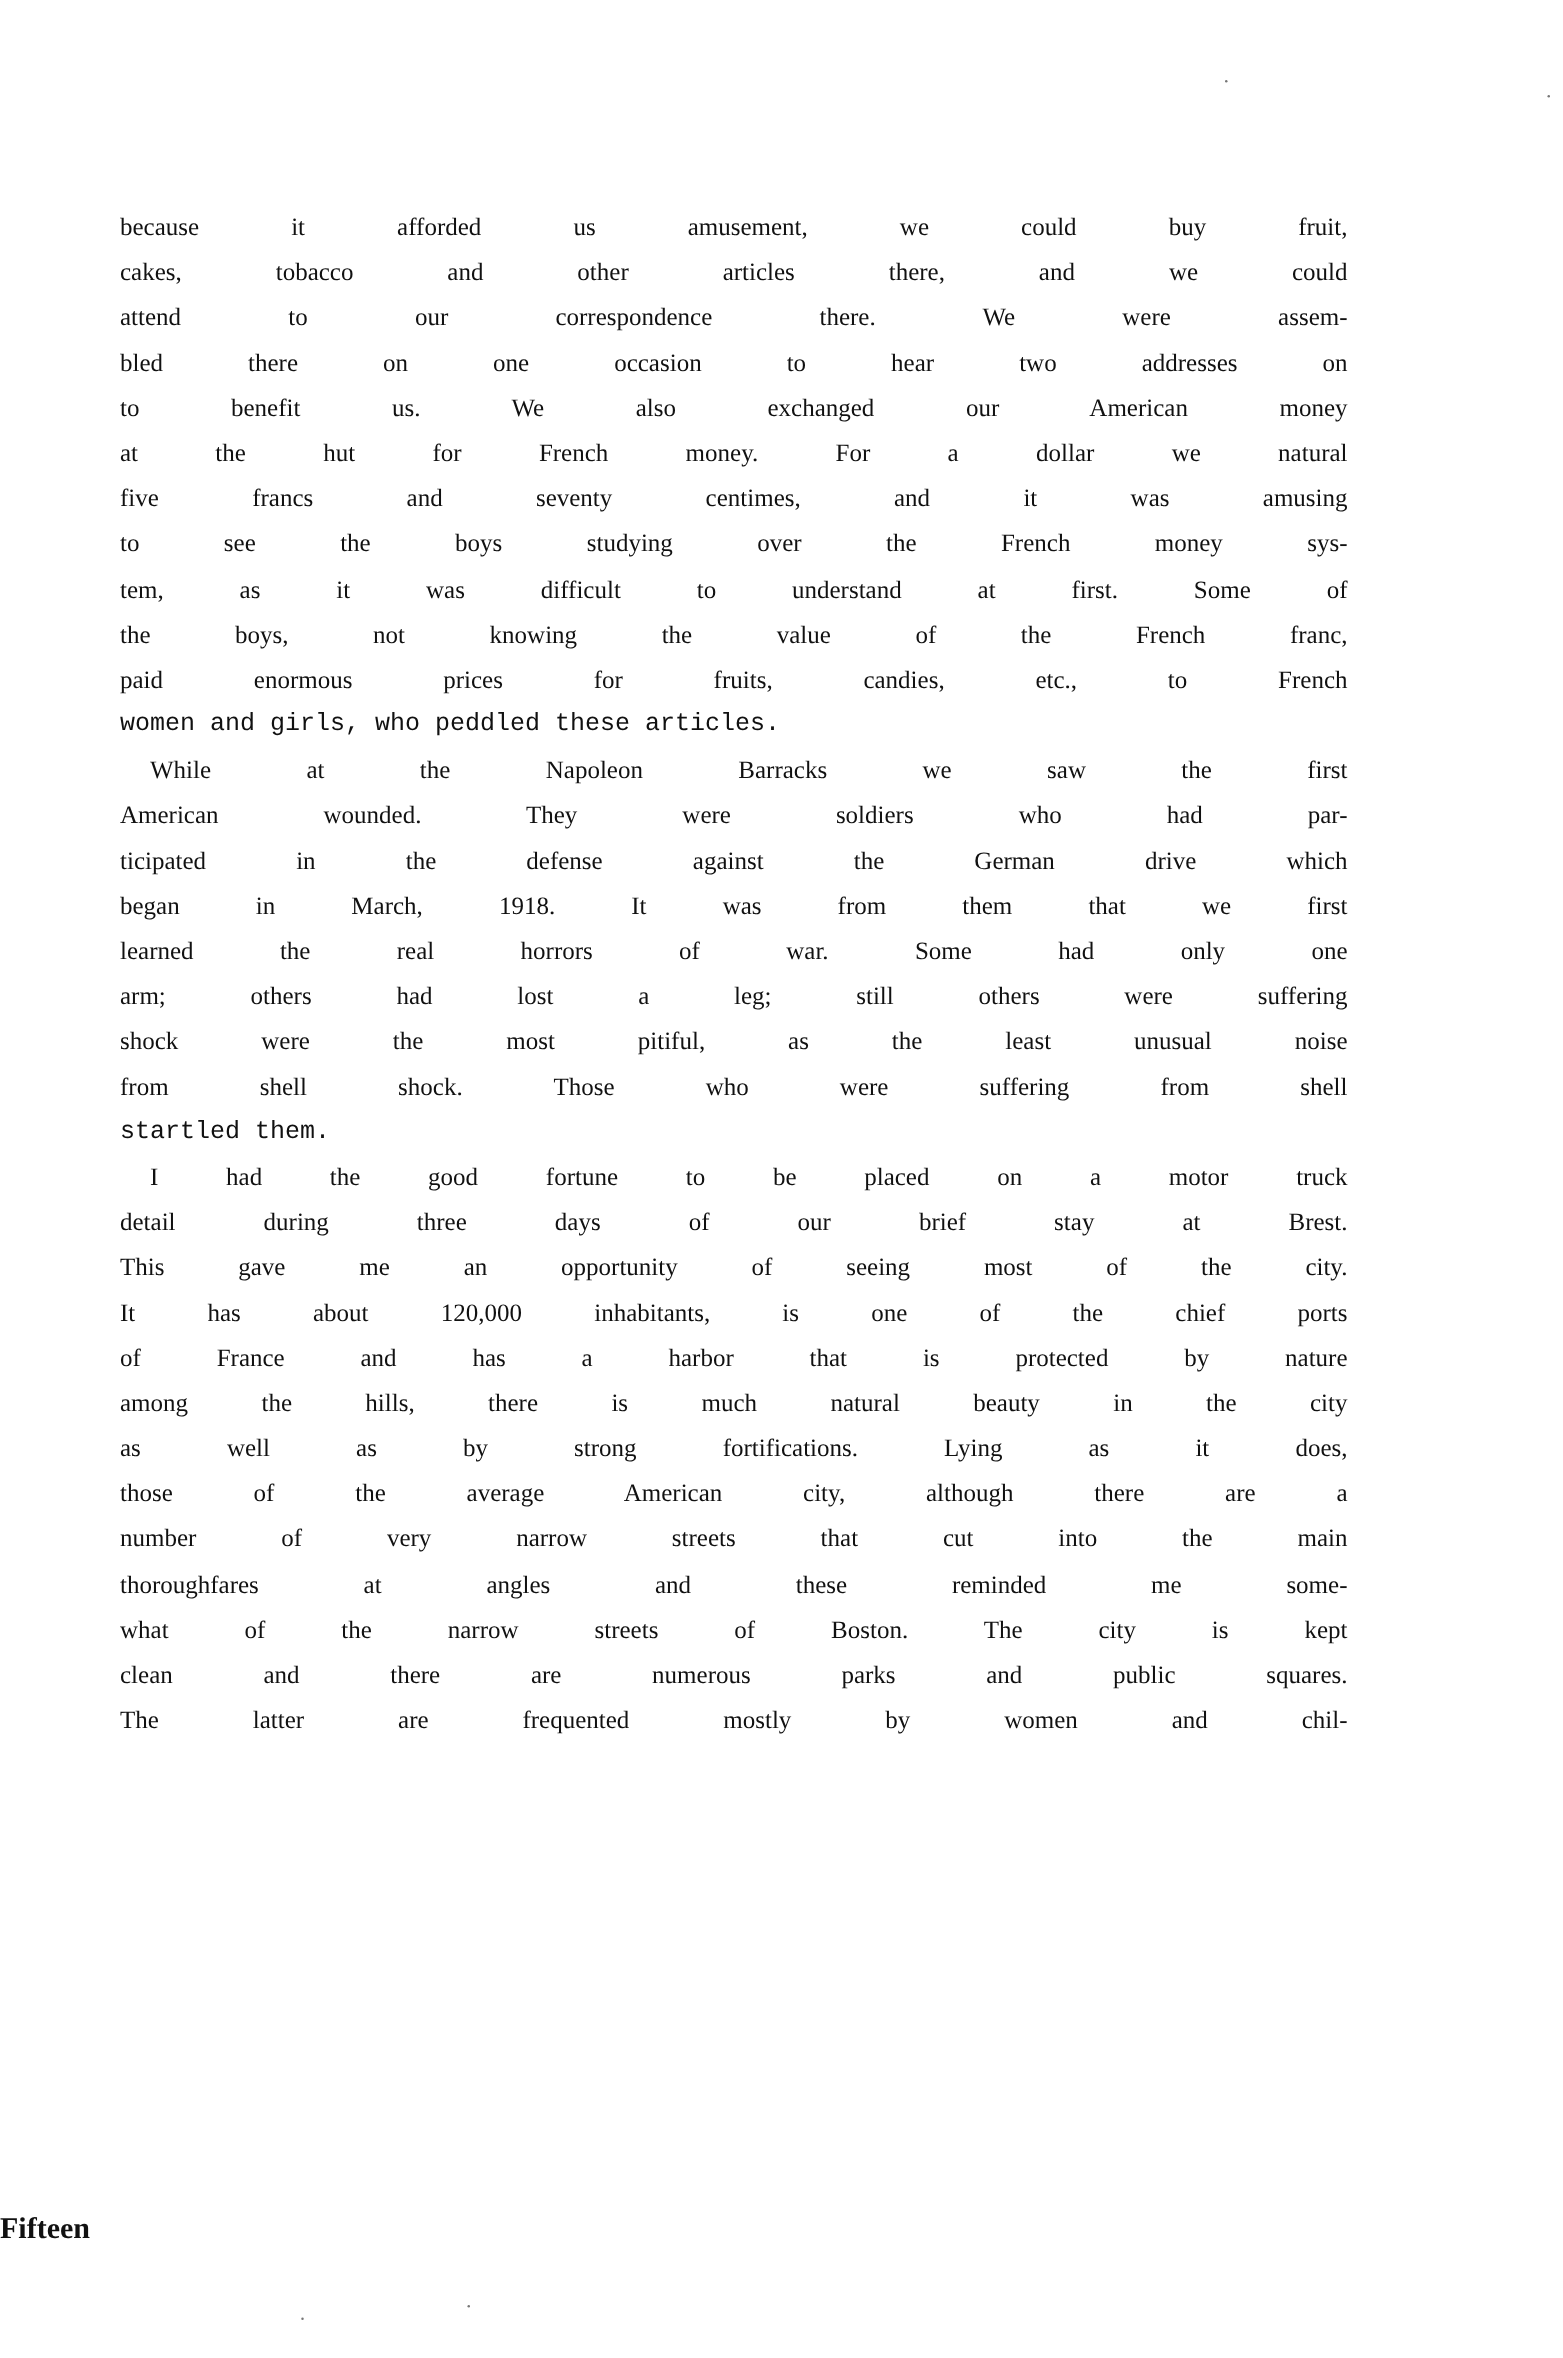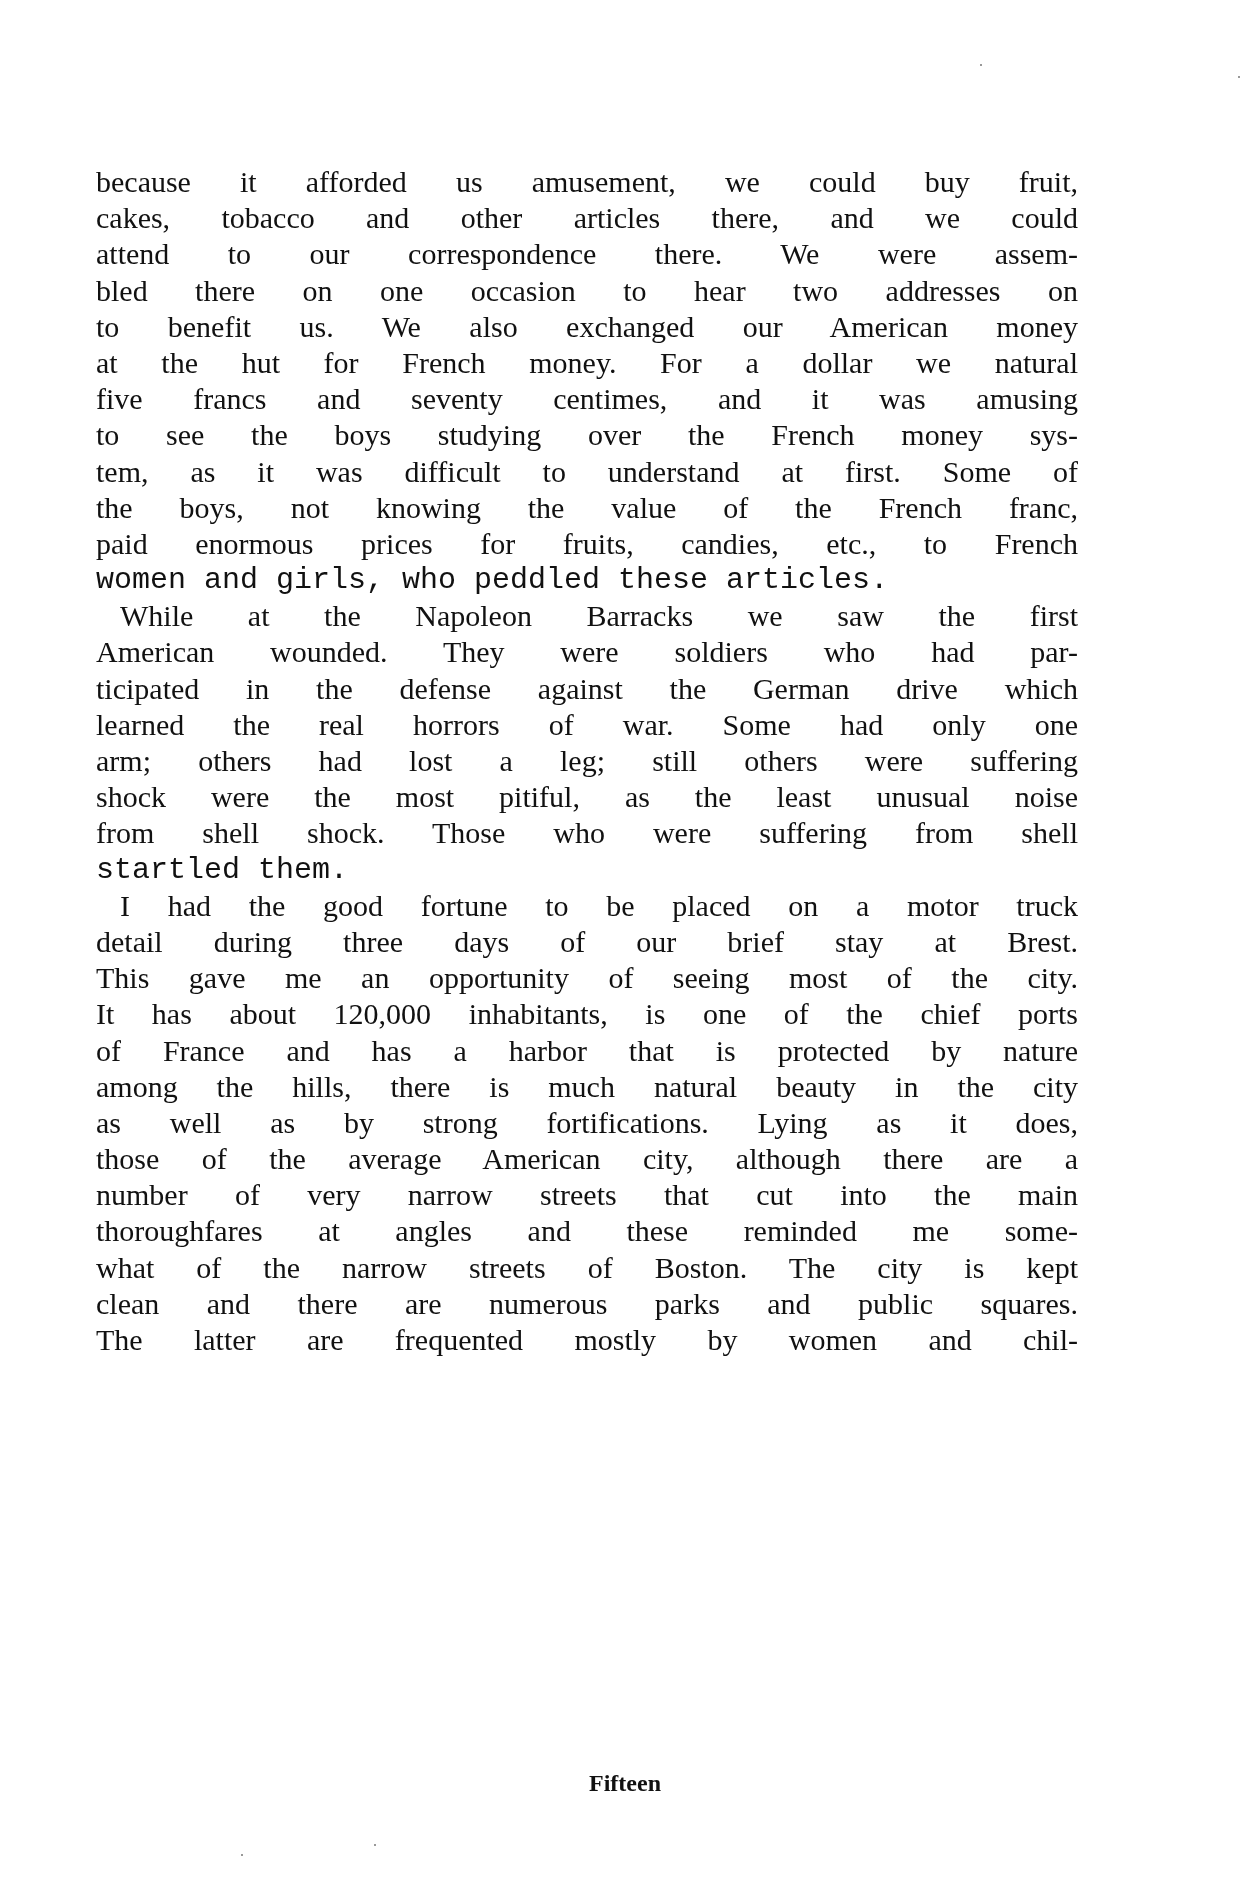--- a/index.html
+++ b/index.html
@@ -3,30 +3,30 @@
 <meta charset="utf-8">
 <style>
   html, body { margin: 0; padding: 0; background: #ffffff; }
   body { width: 1250px; height: 1886px; position: relative; overflow: hidden; }
   .page {
     position: absolute; left: 0; top: 0; width: 1250px; height: 1886px; background: #fff;
   }
   .text-block {
     position: absolute; left: 96px; top: 164px; width: 982px;
     font-family: "Liberation Serif", "DejaVu Serif", serif;
-    font-size: 30px; line-height: 36.2px; color: #111;
+    font-size: 20px; line-height: 36.2px; color: #111;
   }
   .line {
     display: block; height: 36.2px; white-space: nowrap;
     text-align: justify; text-align-last: justify;
   }
   .line.last { text-align-last: left; font-family: Liberation Mono, monospace; }
   .line.indent { padding-left: 24px; }
   .folio {
-    position: absolute; top: 1770px; left: 0; width: 1250px; text-align: center;
+    position: absolute; top: 1770px; left: 0; width: 1250px; 
     font-family: "Liberation Serif", "DejaVu Serif", serif;
     font-size: 24px; font-weight: bold; color: #111; padding-left: 0;
   }
   .speck { position: absolute; width: 2px; height: 2px; background: #777; border-radius: 1px; }
 </style>
 </head>
 <body>
 
 <div class="page">
   <div class="text-block">
@@ -41,20 +41,21 @@
       <span class="line">to see the boys studying over the French money sys-</span>
       <span class="line">tem, as it was difficult to understand at first.  Some of</span>
       <span class="line">the boys, not knowing the value of the French franc,</span>
       <span class="line">paid enormous prices for fruits, candies, etc., to French</span>
       <span class="line last">women and girls, who peddled these articles.</span>
     </div>
     <div>
       <span class="line indent">While at the Napoleon Barracks we saw the first</span>
       <span class="line">American wounded.  They were soldiers who had par-</span>
       <span class="line">ticipated in the defense against the German drive which</span>
+      <span class="line">began in March, 1918.  It was from them that we first</span>
       <span class="line">learned the real horrors of war.  Some had only one</span>
       <span class="line">arm;  others had lost a leg; still others were suffering</span>
       <span class="line">shock were the most pitiful, as the least unusual noise</span>
       <span class="line">from shell shock.  Those who were suffering from shell</span>
       <span class="line last">startled them.</span>
     </div>
     <div>
       <span class="line indent">I had the good fortune to be placed on a motor truck</span>
       <span class="line">detail during three days of our brief stay at Brest.</span>
       <span class="line">This gave me an opportunity of seeing most of the city.</span>

